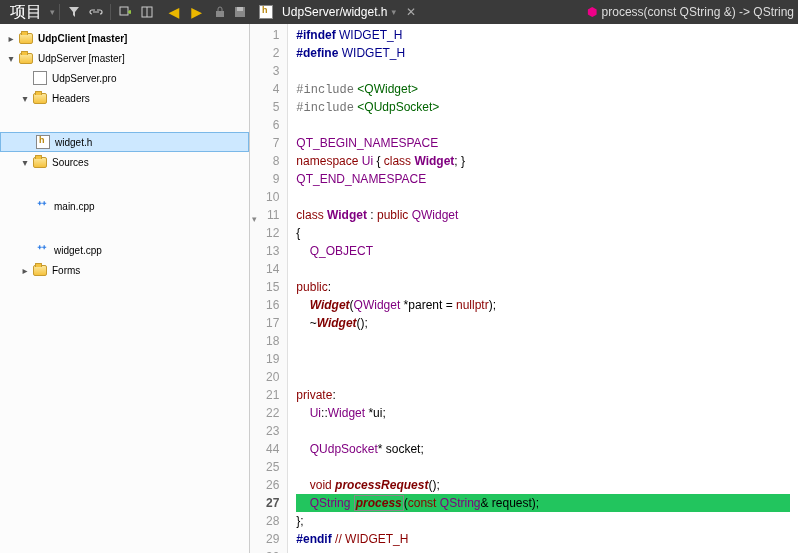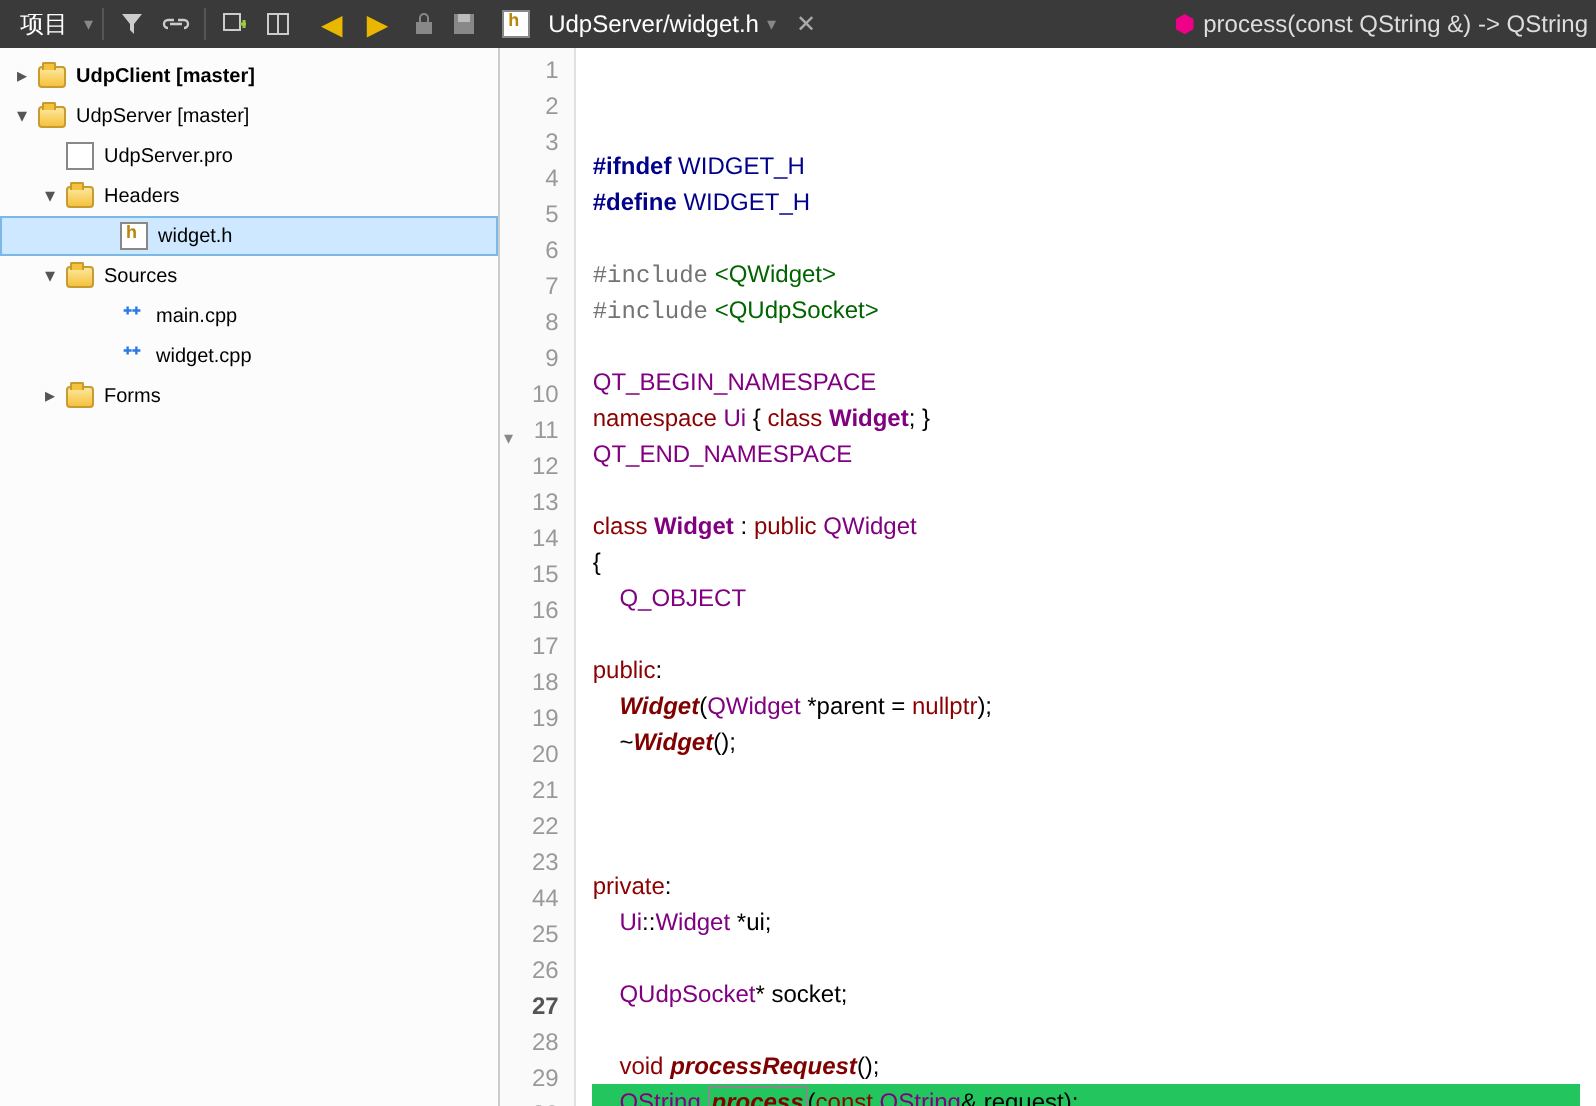--- a/index.html
+++ b/index.html
@@ -1,20 +1,20 @@
 <!DOCTYPE html>
 <html><head>
 <meta charset="utf-8">
 <style>
 * { margin: 0; padding: 0; box-sizing: border-box; font-family: "Segoe UI", Arial, sans-serif; font-size: 12px; }
 body { background: #fff; overflow: hidden; width: 798px; height: 553px; }
 
 .topbar { background: #3a3a3a; height: 24px; display: flex; align-items: center; color: #ddd; padding: 0 4px; }
 .topbar-left { display: flex; align-items: center; gap: 2px; height: 100%; }
-.topbar-label { color: #fff; font-size: 12px; padding: 0 6px; }
+.topbar-label { color: #fff; font-size: 16px; padding: 0 6px; }
 .topbar-icon { width: 20px; height: 20px; display: flex; align-items: center; justify-content: center; color: #ccc; cursor: pointer; }
 .divider-v { width: 1px; height: 16px; background: #555; margin: 0 2px; }
 .topbar-mid { display: flex; align-items: center; gap: 4px; margin-left: 8px; }
 .nav-arrow { color: #eab700; font-size: 14px; padding: 0 4px; cursor: pointer; }
 .breadcrumb { display: flex; align-items: center; gap: 4px; margin-left: 8px; flex: 1; }
 .breadcrumb-file { color: #fff; display: flex; align-items: center; gap: 4px; }
 .breadcrumb-func { color: #ddd; display: flex; align-items: center; gap: 4px; margin-left: auto; }
 .close-x { color: #aaa; padding: 0 6px; cursor: pointer; }
 .dropdown-arrow { color: #888; font-size: 9px; }
 
@@ -22,34 +22,34 @@
 
 .sidebar { width: 250px; background: #fcfcfc; border-right: 1px solid #ccc; overflow-y: auto; padding-top: 4px; }
 .tree-item { display: flex; align-items: center; height: 20px; padding-left: 4px; cursor: pointer; white-space: nowrap; }
 .tree-item.selected { background: #cde8ff; border: 1px solid #7ab8e8; }
 .tree-toggle { width: 14px; height: 14px; display: flex; align-items: center; justify-content: center; color: #555; font-size: 10px; cursor: pointer; }
 .tree-spacer { width: 14px; display: inline-block; }
 .tree-icon { width: 16px; height: 16px; display: flex; align-items: center; justify-content: center; margin-right: 4px; }
 .tree-label { font-size: 10px; color: #000; }
 .tree-label.bold { font-weight: bold; }
 .indent-1 { padding-left: 18px; }
-.indent-2 { padding-left: 44px; }
+.indent-2 { padding-left: 20px; margin-top: 24px; }
 
 .folder-gold { background: linear-gradient(#fce79c, #f5c23e); border: 1px solid #c89b2e; border-radius: 2px; width: 14px; height: 11px; position: relative; }
 .folder-gold::before { content: ""; position: absolute; top: -3px; left: 1px; width: 5px; height: 3px; background: #f5c23e; border: 1px solid #c89b2e; border-bottom: none; border-radius: 1px 1px 0 0; }
 .file-h { width: 14px; height: 14px; background: #fff; border: 1px solid #888; position: relative; }
 .file-h::after { content: "h"; position: absolute; top: -1px; left: 2px; font-size: 9px; color: #b8860b; font-weight: bold; }
 .file-pro { width: 14px; height: 14px; background: #fff; border: 1px solid #888; }
 
 .editor-wrap { flex: 1; display: flex; background: #fff; overflow: hidden; }
 .gutter { background: #fafafa; border-right: 1px solid #e0e0e0; text-align: right; padding: 2px 8px 2px 16px; color: #999; font-family: Consolas, "Courier New", monospace; font-size: 13px; line-height: 18px; user-select: none; }
 .gutter .ln { height: 18px; position: relative; }
 .gutter .ln.current { color: #555; font-weight: bold; }
 .fold-mark { position: absolute; left: -14px; top: 4px; font-size: 9px; color: #888; }
-.code { flex: 1; padding: 2px 8px; font-family: Consolas, "Courier New", monospace; font-size: 13px; line-height: 18px; overflow: auto; white-space: pre; margin-top: 48px; }
+.code { flex: 1; padding: 2px 8px; font-family: Consolas, "Courier New", monospace; font-size: 13px; line-height: 18px; overflow: auto; white-space: pre; }
 .code .row { height: 18px; }
 .code .row.current-line { background: #22c55e; }
 
 .kw-navy { color: #00008b; font-weight: bold; }
 .kw-darkred { color: #8b0000; }
 .include { color: #737373; font-family: Liberation Mono, monospace; }
 .include-path { color: #006400; }
 .macro { color: #00008b; }
 .class-name { color: #800080; font-weight: bold; }
 .func-name { color: #800000; font-weight: bold; font-style: italic; }

